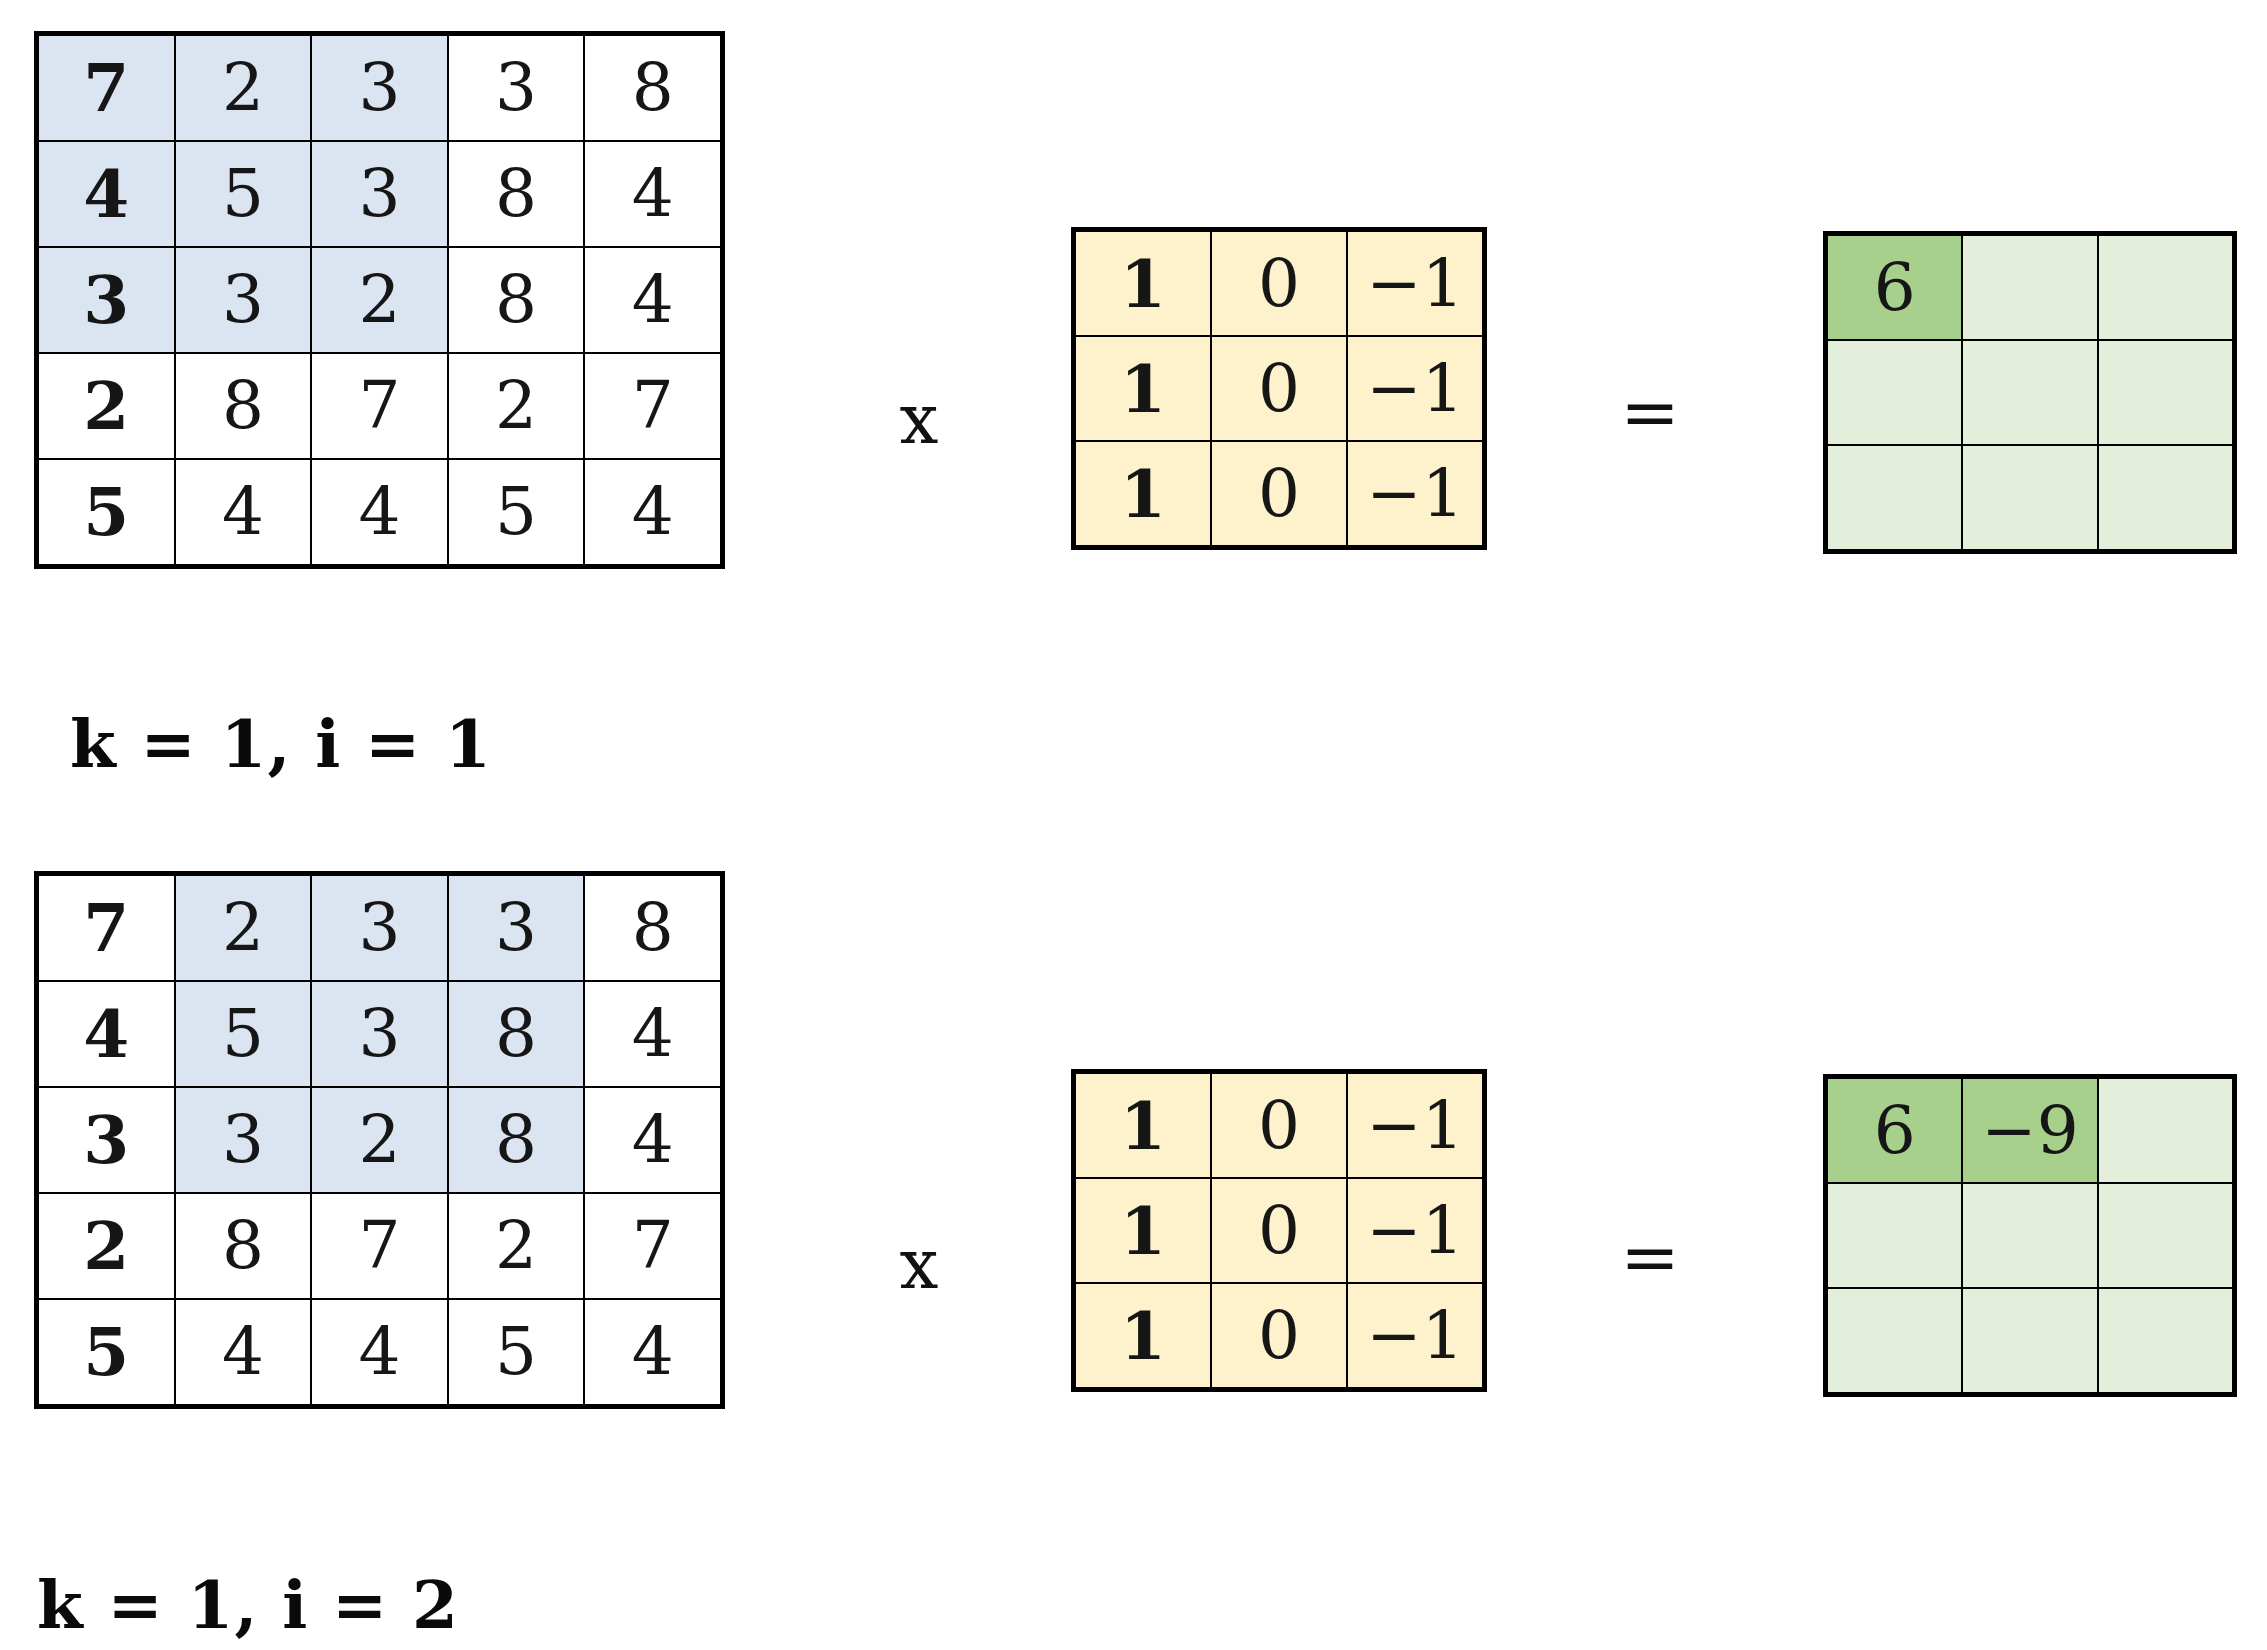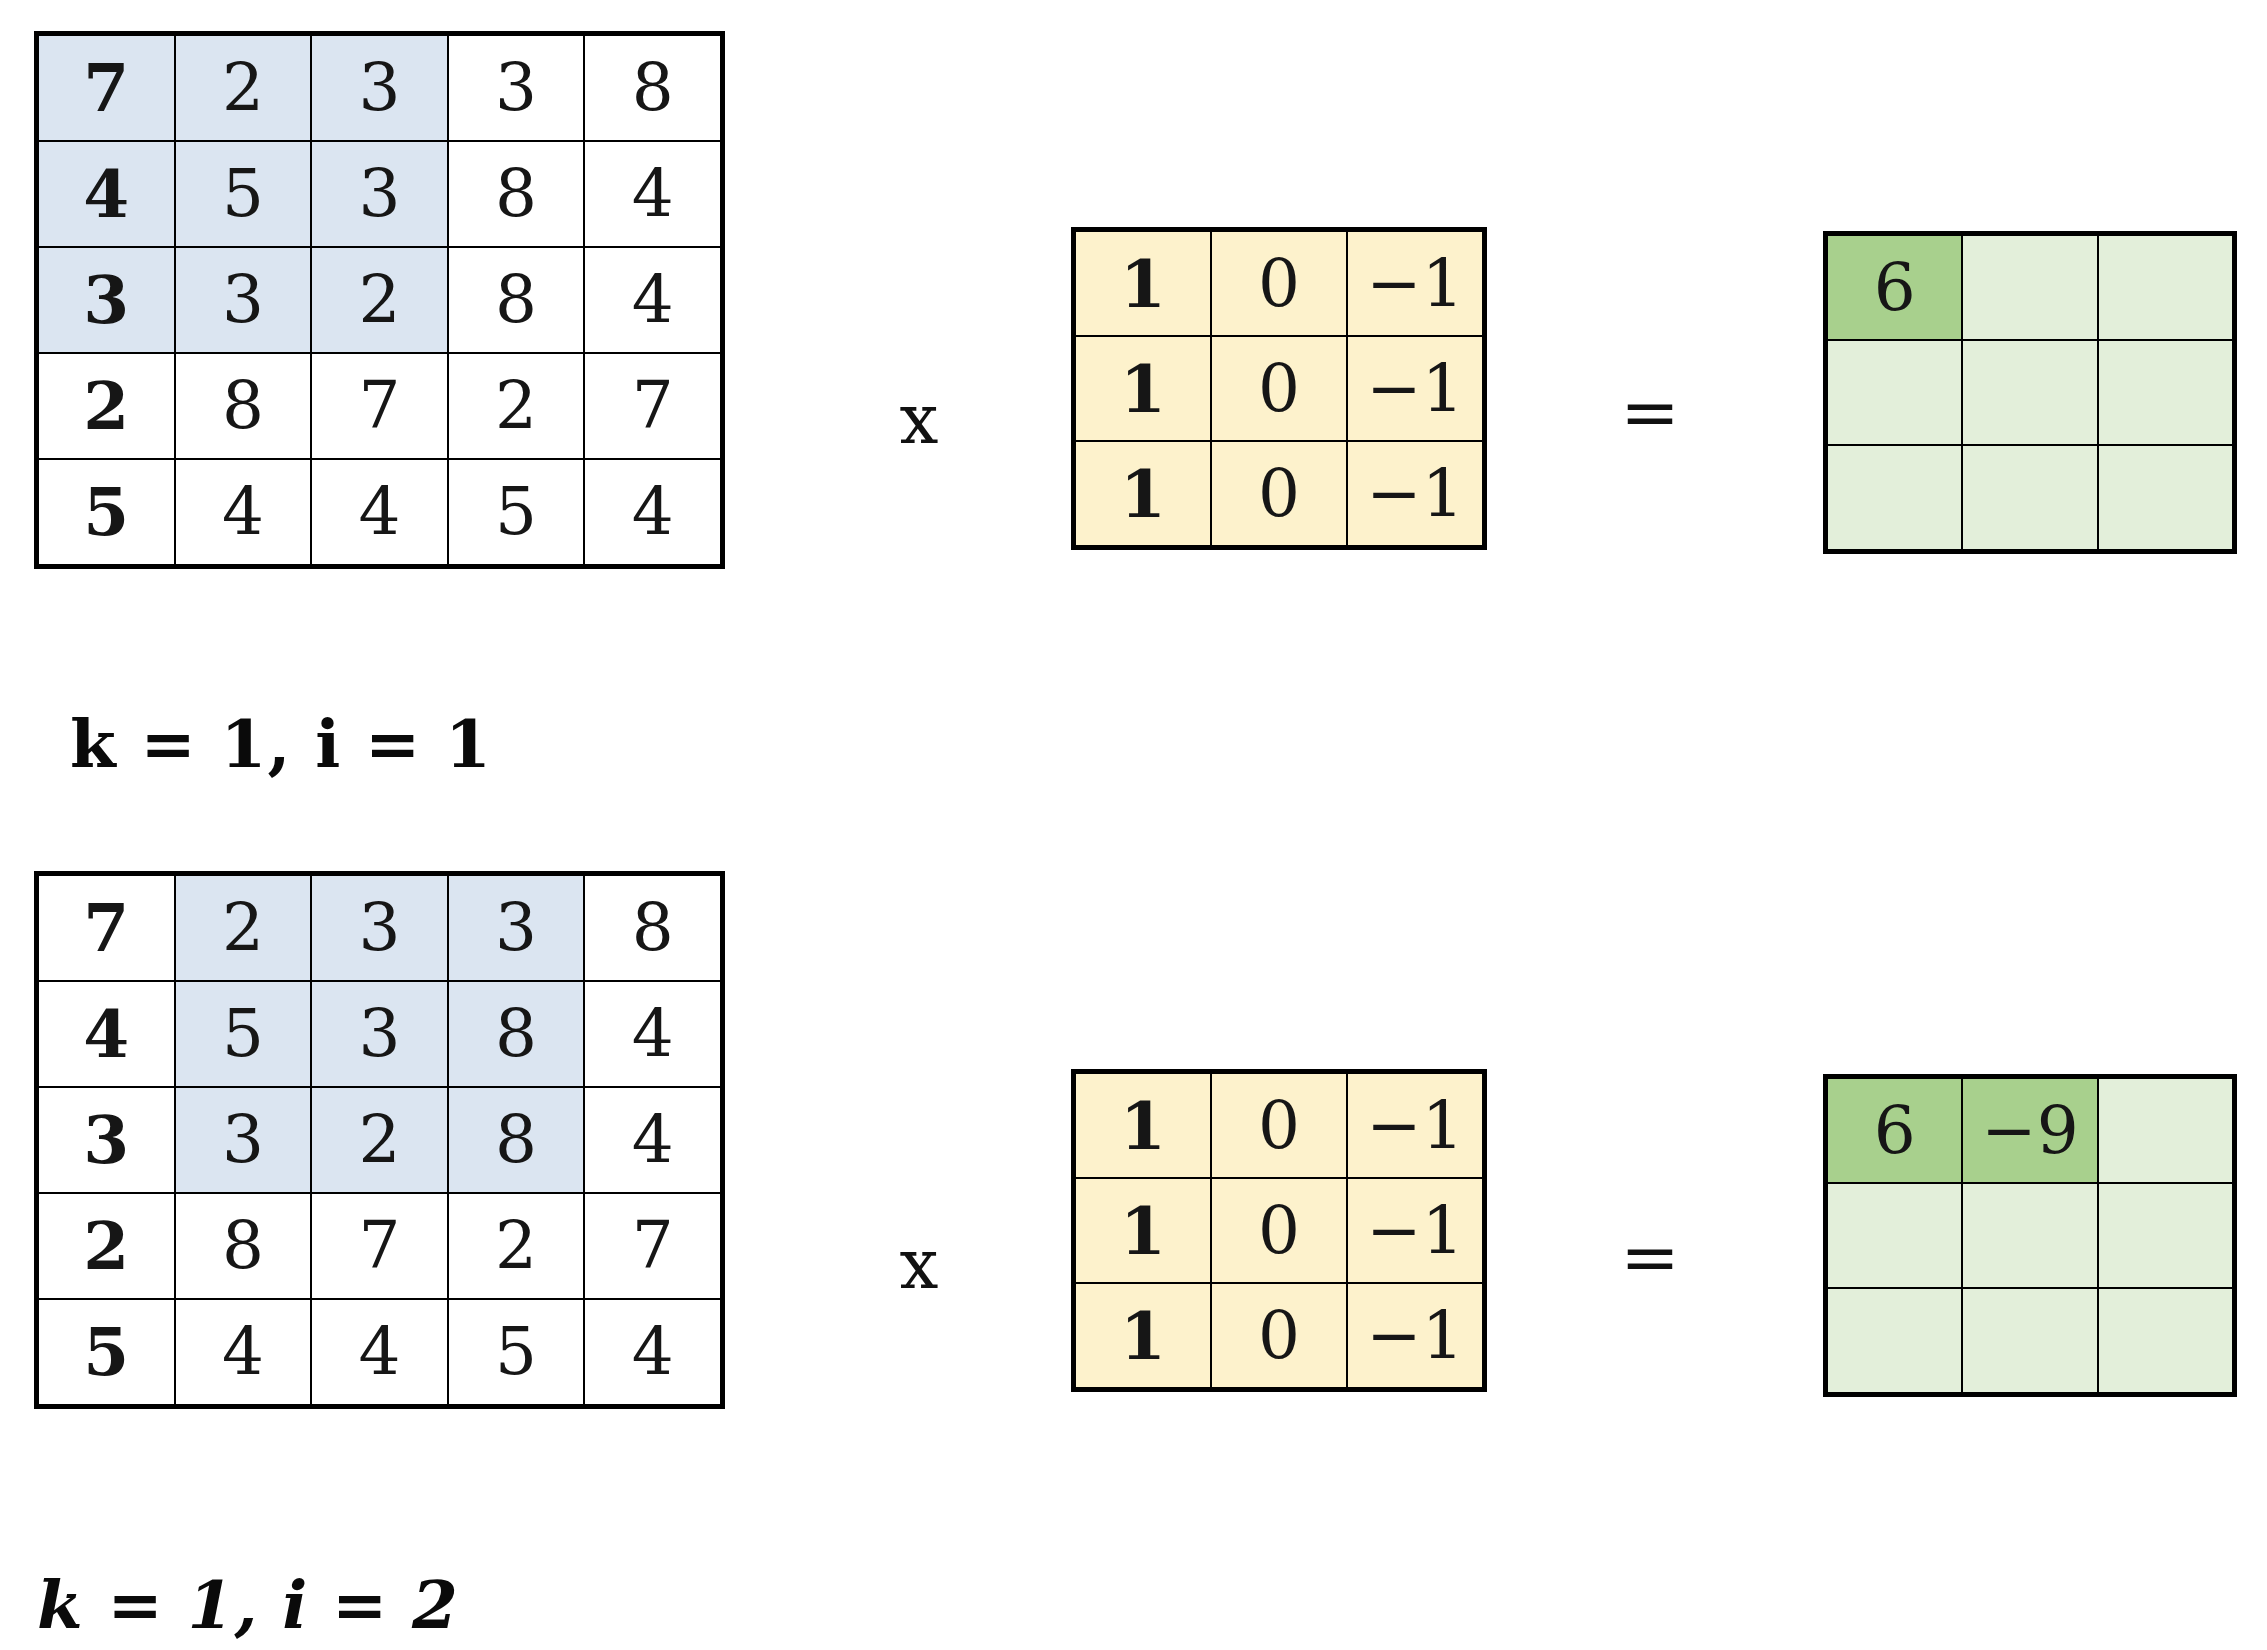--- a/index.html
+++ b/index.html
@@ -40,21 +40,21 @@
   .pos-times-1{left:919px;top:419px;}
   .pos-equals-1{left:1650px;top:411px;}
   .pos-times-2{left:919px;top:1264px;}
   .pos-equals-2{left:1650px;top:1256px;}
   .step-label{
     position:absolute;font-family:"DejaVu Serif", serif;
     font-weight:700;font-size:66px;color:#0a0a0a;line-height:1.1;
     letter-spacing:0.9px;white-space:nowrap;
   }
   .pos-label-1{left:38px;top:708px;margin-left:32px;}
-  .pos-label-2{left:37px;top:1569px;font-style:italic;}
+  .pos-label-2{left:37px;top:1569px;}
 </style>
 </head>
 <body>
 
 <div class="matrix m-input pos-input-1">
     <div class="cell bold" style="background: rgb(219, 229, 241);">7</div>
     <div class="cell" style="background: rgb(219, 229, 241);">2</div>
     <div class="cell" style="background: rgb(219, 229, 241);">3</div>
     <div class="cell" style="background: rgb(255, 255, 255);">3</div>
     <div class="cell" style="background: rgb(255, 255, 255);">8</div>

